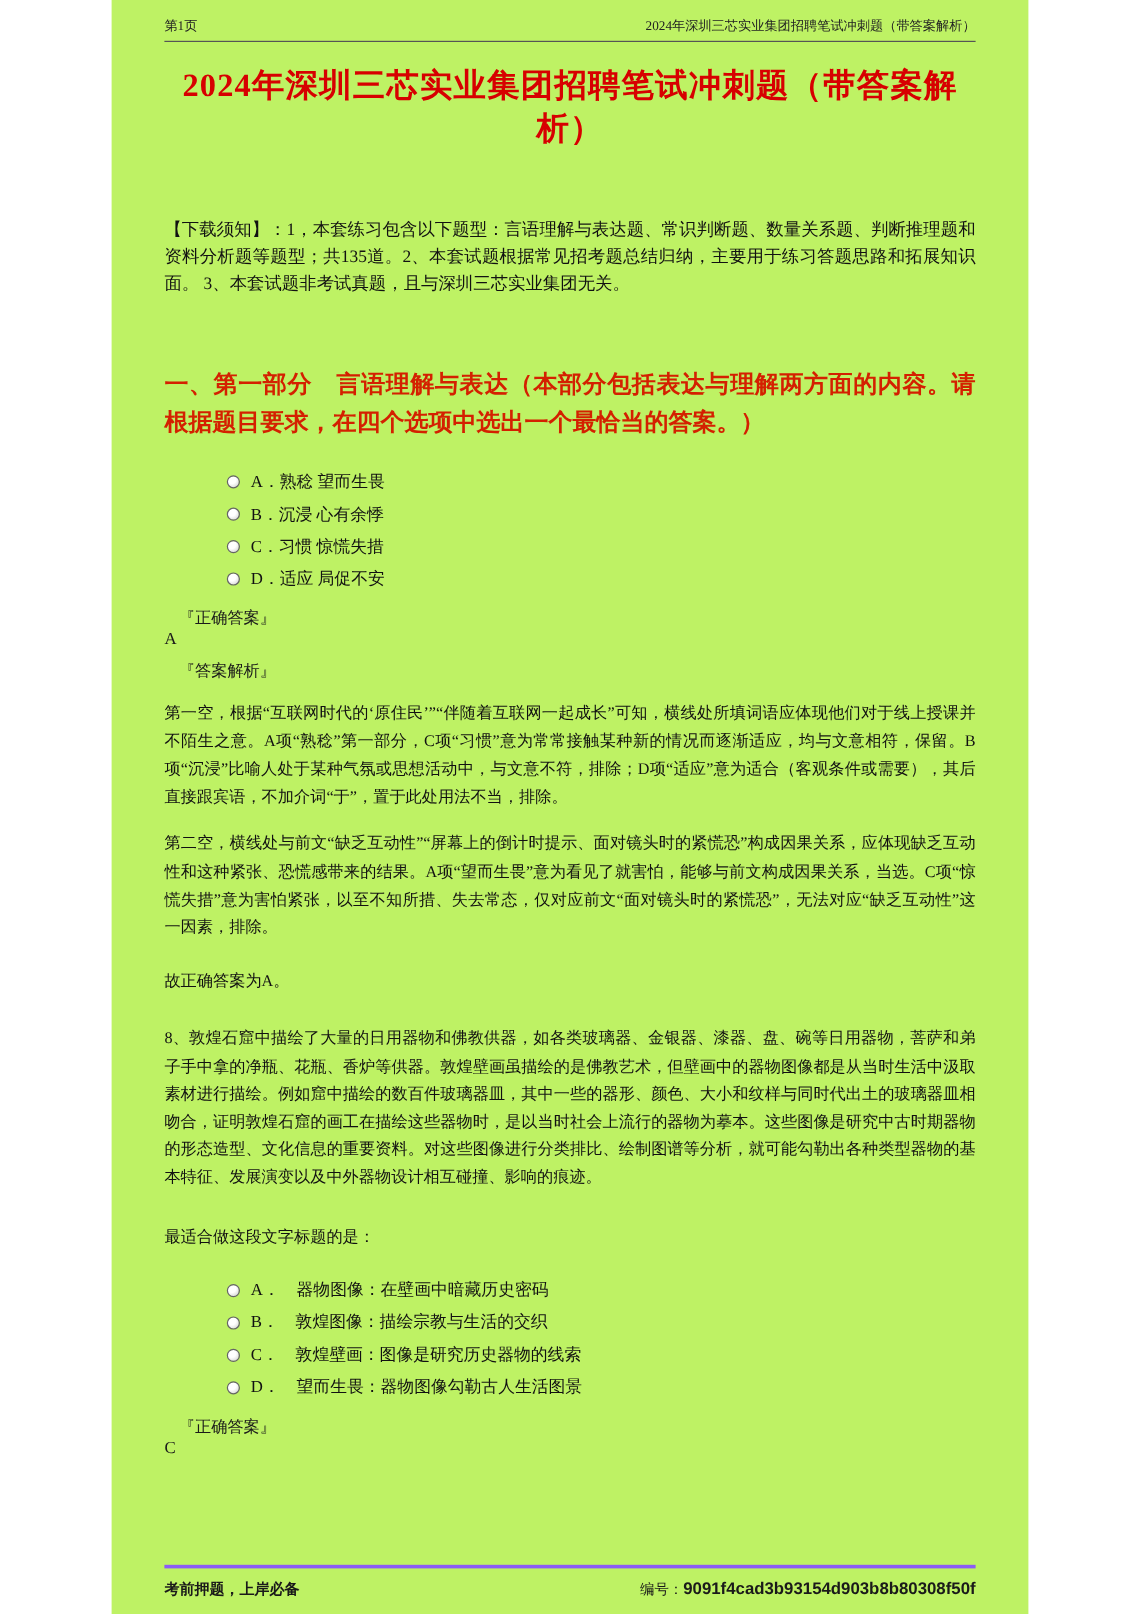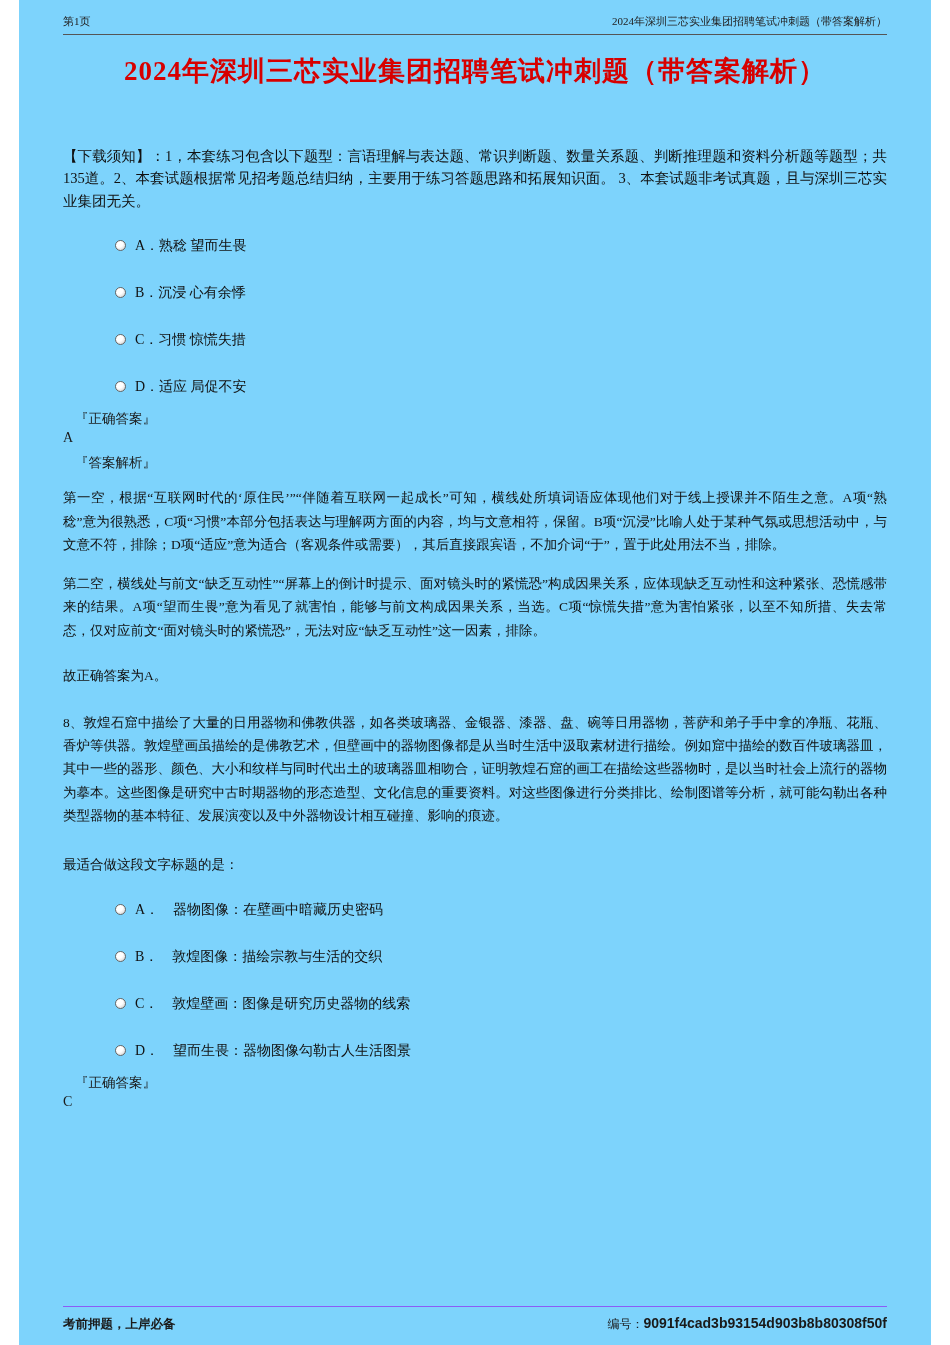--- a/index.html
+++ b/index.html
@@ -1,19 +1,19 @@
 <!DOCTYPE html>
 <html><head>
 <meta charset="utf-8">
 <style>
   * { margin:0; padding:0; box-sizing:border-box; }
   html,body { background:#ffffff; }
   body { font-family:"Liberation Serif","DejaVu Serif",serif; color:#1a1a1a; }
   .page {
-    width:912px; height:1345px; margin:0 auto; background:#7dd3fc;
+    width:764px; height:1345px; margin:0 auto; background:#bef264;
     position:relative; padding:14px 44px 0 44px; overflow:hidden;
   }
   .doc-header {
     display:flex; justify-content:space-between; align-items:flex-end;
     font-size:11px; color:#222; padding-bottom:5px; border-bottom:1px solid #555;
   }
   .main-title {
     margin-top:18px; text-align:center; font-size:27px; font-weight:bold;
     color:#d70000; letter-spacing:1px;
   }
@@ -24,59 +24,60 @@
     margin-top:58px; font-size:20px; font-weight:bold; color:#d42000;
     line-height:1.55; text-align:justify;
   }
   .body-text {
     font-size:13.5px; line-height:1.72; text-align:justify; color:#111;
   }
   .stem-q1 { margin-top:18px; }
   .options { margin-top:20px; margin-left:52px; }
   .option {
     display:flex; align-items:center; gap:9px; padding:4.5px 0;
-    font-size:14px; color:#111; cursor:default;margin-top:20px;
+    font-size:14px; color:#111; cursor:default;
   }
   .radio {
     width:11px; height:11px; border:1px solid #666; border-radius:50%;
     background:radial-gradient(circle at 35% 30%, #ffffff 40%, #c9c9c9 100%);
     flex:0 0 auto;
   }
   .answer-label { margin-top:10px; margin-left:12px; font-size:13.5px; }
   .answer-value { margin-top:2px; font-size:14px; }
   .analysis-label { margin-top:8px; margin-left:12px; font-size:13.5px; }
   .analysis-p1 { margin-top:14px; }
   .analysis-p2 { margin-top:16px; }
   .conclusion { margin-top:22px; }
   .source-line { margin-top:16px; }
   .stem-q2 { margin-top:24px; }
   .prompt-q2 { margin-top:26px; }
   .doc-footer {
     position:absolute; left:44px; right:44px; bottom:12px;
-    border-top:1px solid #8b5cf6; padding-top:8px;
+    border-top:3px solid #8b5cf6; padding-top:8px;
     display:flex; justify-content:space-between; align-items:baseline;
   }
   .footer-left { font-size:12.5px; font-weight:bold; }
   .footer-right { font-size:12px; }
   .footer-code { font-size:14px; font-weight:bold; font-family:"Liberation Sans","DejaVu Sans",sans-serif; }
 </style>
 </head>
 <body>
 
 <div class="page">
 
   <header class="doc-header">
     <span>第1页</span>
     <span>2024年深圳三芯实业集团招聘笔试冲刺题（带答案解析）</span>
   </header>
 
   <h1 class="main-title">2024年深圳三芯实业集团招聘笔试冲刺题（带答案解析）</h1>
 
   <p class="notice">【下载须知】：1，本套练习包含以下题型：言语理解与表达题、常识判断题、数量关系题、判断推理题和资料分析题等题型；共135道。2、本套试题根据常见招考题总结归纳，主要用于练习答题思路和拓展知识面。 3、本套试题非考试真题，且与深圳三芯实业集团无关。</p>
 
+  <h2 class="section-heading">一、第一部分　言语理解与表达（本部分包括表达与理解两方面的内容。请根据题目要求，在四个选项中选出一个最恰当的答案。）</h2>
 
 
   <div class="options">
     <div class="option">
       <span class="radio"></span>
       <span>A．熟稔 望而生畏</span>
     </div>
     <div class="option">
       <span class="radio"></span>
       <span>B．沉浸 心有余悸</span>
@@ -89,21 +90,21 @@
       <span class="radio"></span>
       <span>D．适应 局促不安</span>
     </div>
   </div>
 
   <div class="answer-label">『正确答案』</div>
   <div class="answer-value">A</div>
 
   <div class="analysis-label">『答案解析』</div>
 
-  <p class="body-text analysis-p1">第一空，根据“互联网时代的‘原住民’”“伴随着互联网一起成长”可知，横线处所填词语应体现他们对于线上授课并不陌生之意。A项“熟稔”意为很熟悉，C项“习惯”本部分包括表达与理解两方面的内容，均与文意相符，保留。B项“沉浸”比喻人处于某种气氛或思想活动中，与文意不符，排除；D项“适应”意为适合（客观条件或需要），其后直接跟宾语，不加介词“于”，置于此处用法不当，排除。</p>
+  <p class="body-text analysis-p1">第一空，根据“互联网时代的‘原住民’”“伴随着互联网一起成长”可知，横线处所填词语应体现他们对于线上授课并不陌生之意。A项“熟稔”第一部分，C项“习惯”意为常常接触某种新的情况而逐渐适应，均与文意相符，保留。B项“沉浸”比喻人处于某种气氛或思想活动中，与文意不符，排除；D项“适应”意为适合（客观条件或需要），其后直接跟宾语，不加介词“于”，置于此处用法不当，排除。</p>
   <p class="body-text analysis-p2">第二空，横线处与前文“缺乏互动性”“屏幕上的倒计时提示、面对镜头时的紧慌恐”构成因果关系，应体现缺乏互动性和这种紧张、恐慌感带来的结果。A项“望而生畏”意为看见了就害怕，能够与前文构成因果关系，当选。C项“惊慌失措”意为害怕紧张，以至不知所措、失去常态，仅对应前文“面对镜头时的紧慌恐”，无法对应“缺乏互动性”这一因素，排除。</p>
   <p class="body-text conclusion">故正确答案为A。</p>
 
   <p class="body-text stem-q2">8、敦煌石窟中描绘了大量的日用器物和佛教供器，如各类玻璃器、金银器、漆器、盘、碗等日用器物，菩萨和弟子手中拿的净瓶、花瓶、香炉等供器。敦煌壁画虽描绘的是佛教艺术，但壁画中的器物图像都是从当时生活中汲取素材进行描绘。例如窟中描绘的数百件玻璃器皿，其中一些的器形、颜色、大小和纹样与同时代出土的玻璃器皿相吻合，证明敦煌石窟的画工在描绘这些器物时，是以当时社会上流行的器物为摹本。这些图像是研究中古时期器物的形态造型、文化信息的重要资料。对这些图像进行分类排比、绘制图谱等分析，就可能勾勒出各种类型器物的基本特征、发展演变以及中外器物设计相互碰撞、影响的痕迹。</p>
   <p class="body-text prompt-q2">最适合做这段文字标题的是：</p>
 
   <div class="options">
     <div class="option">
       <span class="radio"></span>
       <span>A．　器物图像：在壁画中暗藏历史密码</span>

